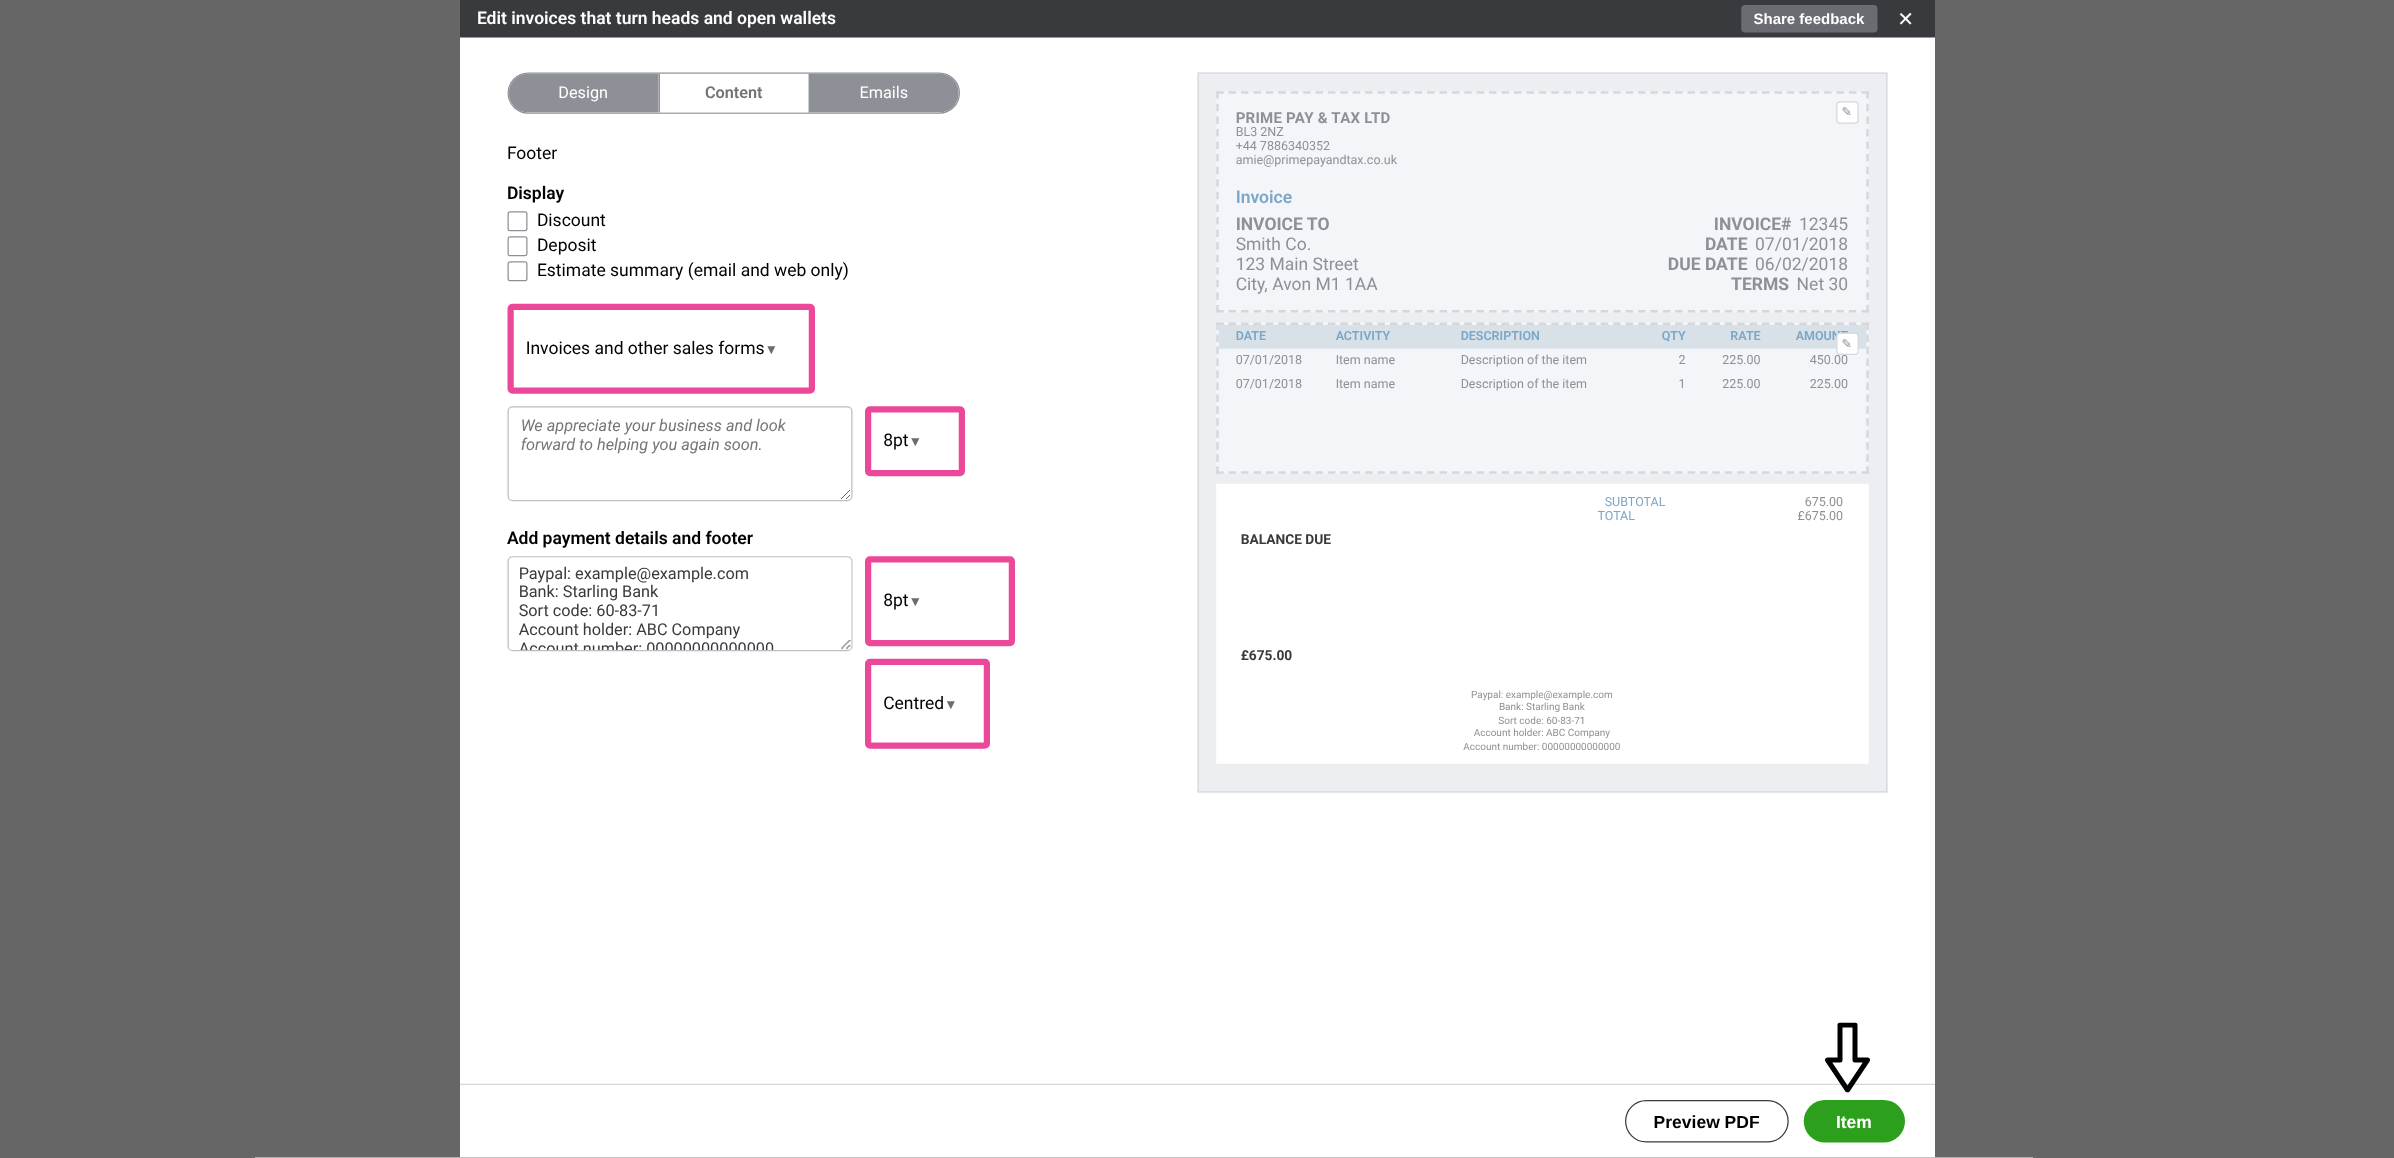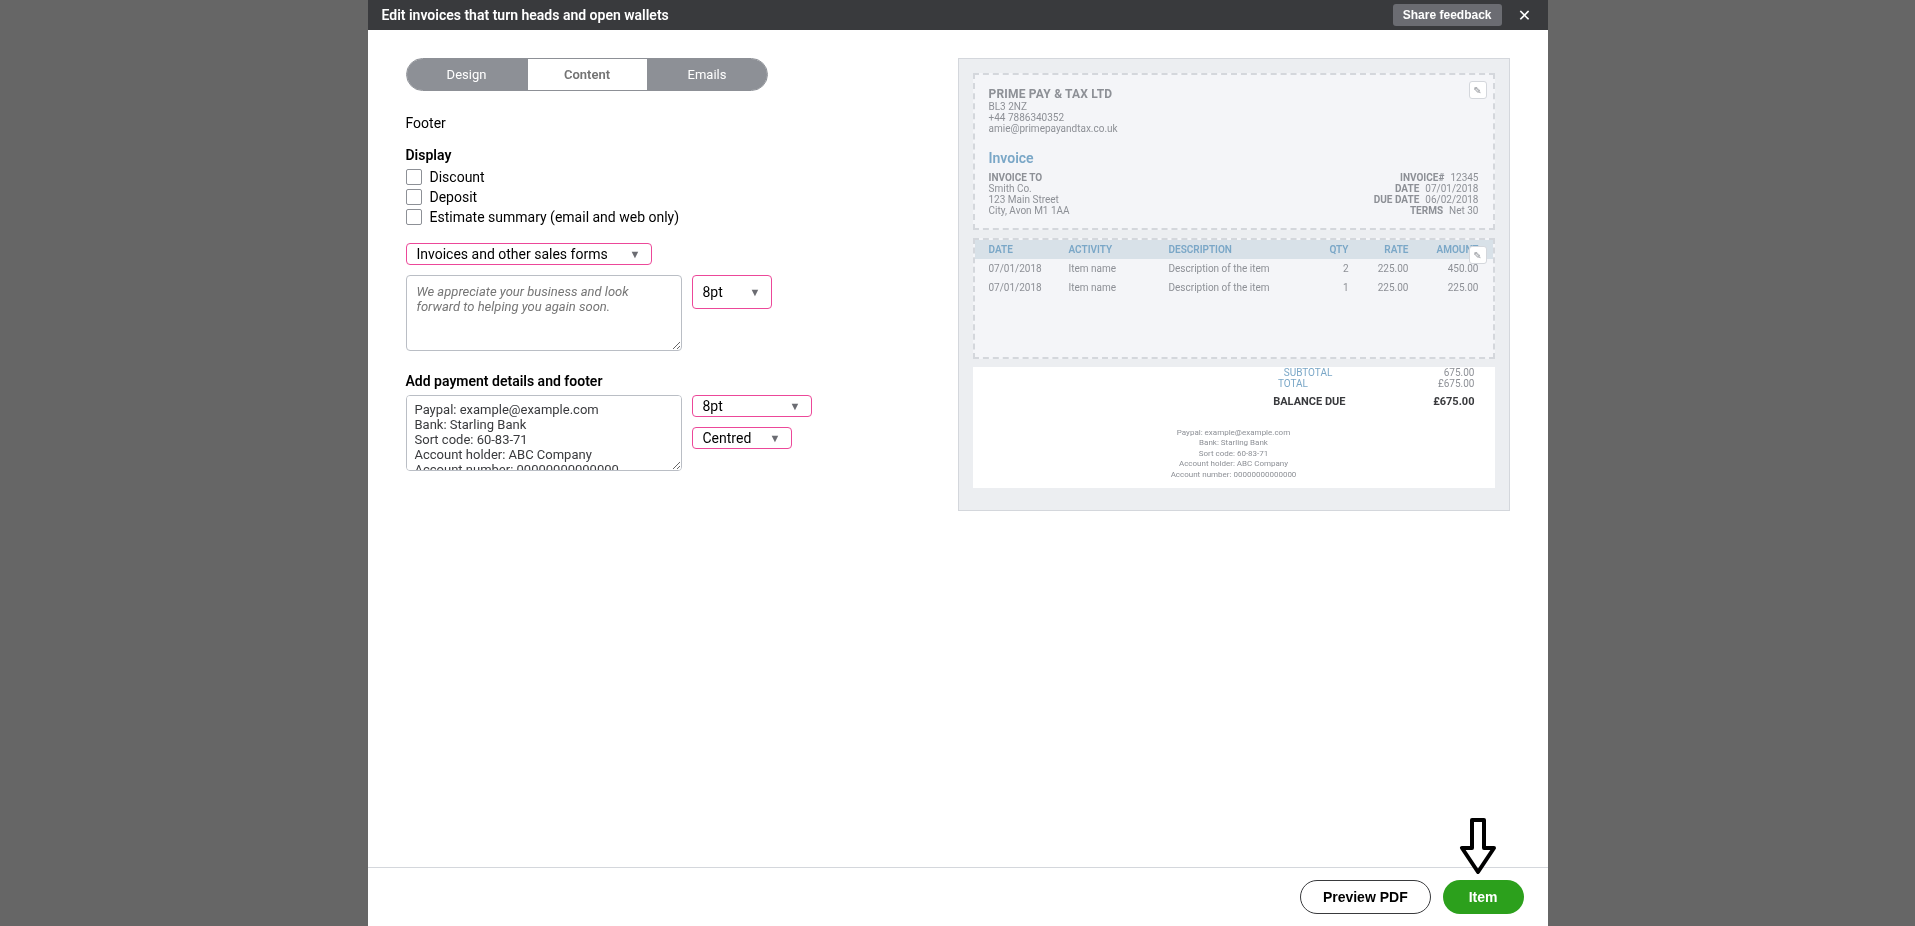--- a/index.html
+++ b/index.html
@@ -90,27 +90,26 @@
   }
   .checkbox-visual {
     width: 16px; height: 16px;
     border: 1px solid #8d9096;
     border-radius: 2px;
     margin-right: 8px;
     background: #fff;
   }
   .field-row { display:flex; gap:10px; margin-bottom:10px; align-items:flex-start; }
   .select-box {
-    border: 1px solid #ec4899;
+    border: 5px solid #ec4899;
     border-radius: 4px;
-    padding: 2px 10px;
+    padding: 23px 10px;
     font-size: 14px;
     display: flex;
     align-items: center;
-    justify-content: space-between;
     background: #fff;
     cursor: pointer;
     min-width: 80px;
   }
   .select-box.wide { width: 246px; }
   textarea.msg {
     width: 276px; height: 76px;
     border: 1px solid #babec5;
     border-radius: 4px;
     padding: 8px 10px;
@@ -155,43 +154,43 @@
     border: 1px solid #d4d7dc;
     border-radius: 3px;
     display: flex; align-items:center; justify-content:center;
     font-size: 10px;
     color: #8d9096;
     cursor: pointer;
   }
   .inv-head { padding: 12px 14px 12px 14px; font-size: 10px; color:#8d9096; }
   .inv-head .company { font-size: 12px; font-weight: 700; color:#8d9096; letter-spacing: .2px; }
   .inv-head .inv-title { color:#7aa7c7; font-size: 14px; font-weight:600; margin: 16px 0 6px; }
-  .inv-head-row { display:flex; justify-content:space-between; font-size:10px; }
+  .inv-head-row { display:flex; justify-content:space-between; font-size:14px; }
   .inv-head-row .left div { color:#8d9096; }
   .inv-head-row .left .lbl { font-weight:700; }
   .inv-head-row .right { text-align:right; }
   .inv-head-row .right div { color:#8d9096; }
   .inv-head-row .right .lbl { font-weight:700; display:inline-block; margin-right:6px;margin-left:25px; }
   .inv-table .thead, .inv-table .trow {
     display:grid;
     grid-template-columns: 80px 100px 1fr 50px 60px 70px;
     font-size:10px;
     padding: 4px 14px;
   }
   .inv-table .thead { background:#d8e1e8; color:#7aa7c7; font-weight:600; }
   .inv-table .trow { color:#8d9096; }
   .inv-table .num { text-align:right; }
   .totals {
-    padding: 0 20px 6px 20px;
+    padding: 10px 20px 6px 20px;
     font-size: 10px;
     color:#8d9096;
   }
   .totals .trow2 { display:flex; justify-content:flex-end; gap:80px; }
   .totals .trow2 .lbl { color:#7aa7c7; width:80px; }
-  .totals .bal { font-weight:700; color:#393a3d; font-size:11px; margin-top:6px; }
+  .totals .bal { font-weight:700; color:#393a3d; font-size:11px; margin-top:6px;flex-direction:column; }
   .footer-block {
     text-align:center;
     font-size: 8px;
     color:#8d9096;
     padding: 14px 0 8px;
     line-height: 1.3;
   }
   
   .modal-footer {
     border-top: 1px solid #d4d7dc;

